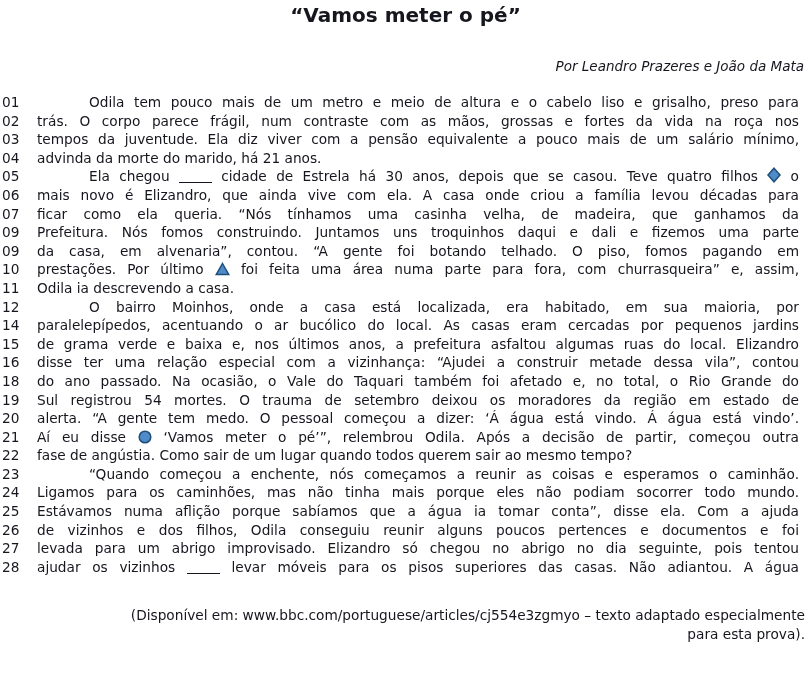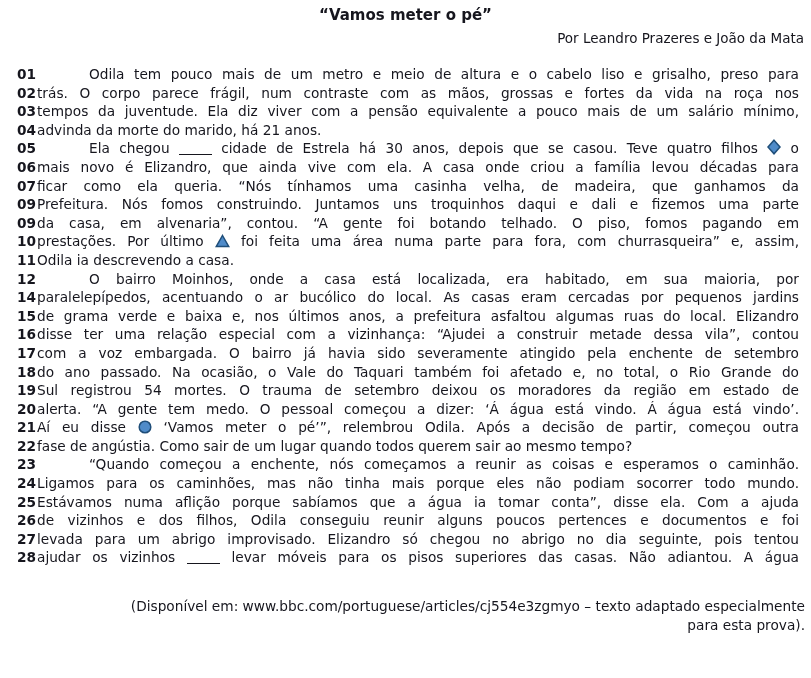--- a/index.html
+++ b/index.html
@@ -4,29 +4,29 @@
 <style>
   html,body{margin:0;padding:0;}
   body{
     width:811px;height:678px;background:#ffffff;
     font-family:"DejaVu Sans", sans-serif;
     color:var(--txt,#16161e);
     overflow:hidden;
   }
   .page{width:811px;height:678px;position:relative;}
   .title{
-    margin-top:6px;text-align:center;font-weight:bold;font-size:15px;line-height:19px;
+    margin-top:6px;text-align:center;font-weight:bold;font-size:20px;line-height:19px;
   }
   .byline{
-    margin-top:4px;text-align:right;font-size:13.5px;line-height:19px;
+    margin-top:32px;text-align:right;font-style:italic;font-size:13.5px;line-height:19px;
     padding-right:7px;
   }
   .lines{margin-top:17px;}
   .row{display:flex;font-size:13.7px;line-height:18.6px;}
-  .num{flex:none;width:37px;padding-left:17px;box-sizing:border-box;font-weight:bold;}
+  .num{flex:none;width:37px;padding-left:2px;box-sizing:border-box;}
   .txt{flex:1;padding-right:12px;text-align:justify;}
   .txt.fill{text-align-last:justify;}
   .txt.ind{text-indent:52px;}
   .blank{
     display:inline-block;width:33px;height:4px;margin-bottom:-2px;
     border-bottom:1.3px solid var(--txt,#16161e);
   }
   .sym{display:inline-block;vertical-align:-2px;}
   .sym svg{display:block;}
   .footer{
@@ -99,24 +99,20 @@
       </div>
       <div class="row">
         <span class="num">15</span>
         <span class="txt fill">de grama verde e baixa e, nos últimos anos, a prefeitura asfaltou algumas ruas do local. Elizandro</span>
       </div>
       <div class="row">
         <span class="num">16</span>
         <span class="txt fill">disse ter uma relação especial com a vizinhança: “Ajudei a construir metade dessa vila”, contou</span>
       </div>
       <div class="row">
-        <span class="num">17</span>
-        <span class="txt fill">com a voz embargada. O bairro já havia sido severamente atingido pela enchente de setembro</span>
-      </div>
-      <div class="row">
         <span class="num">18</span>
         <span class="txt fill">do ano passado. Na ocasião, o Vale do Taquari também foi afetado e, no total, o Rio Grande do</span>
       </div>
       <div class="row">
         <span class="num">19</span>
         <span class="txt fill">Sul registrou 54 mortes. O trauma de setembro deixou os moradores da região em estado de</span>
       </div>
       <div class="row">
         <span class="num">20</span>
         <span class="txt fill">alerta. “A gente tem medo. O pessoal começou a dizer: ‘Á água está vindo. Á água está vindo’.</span>

